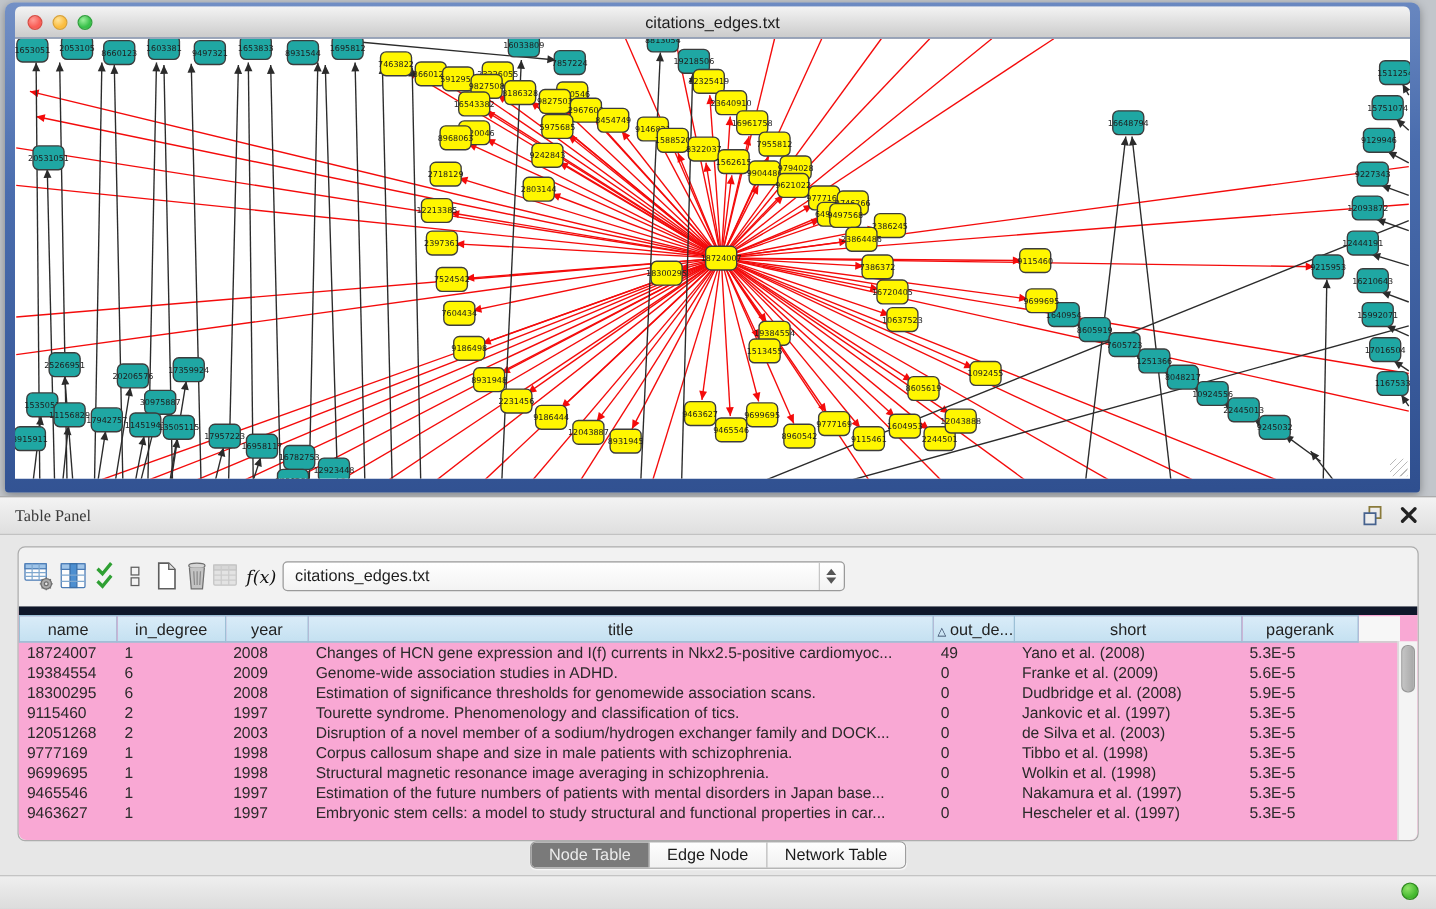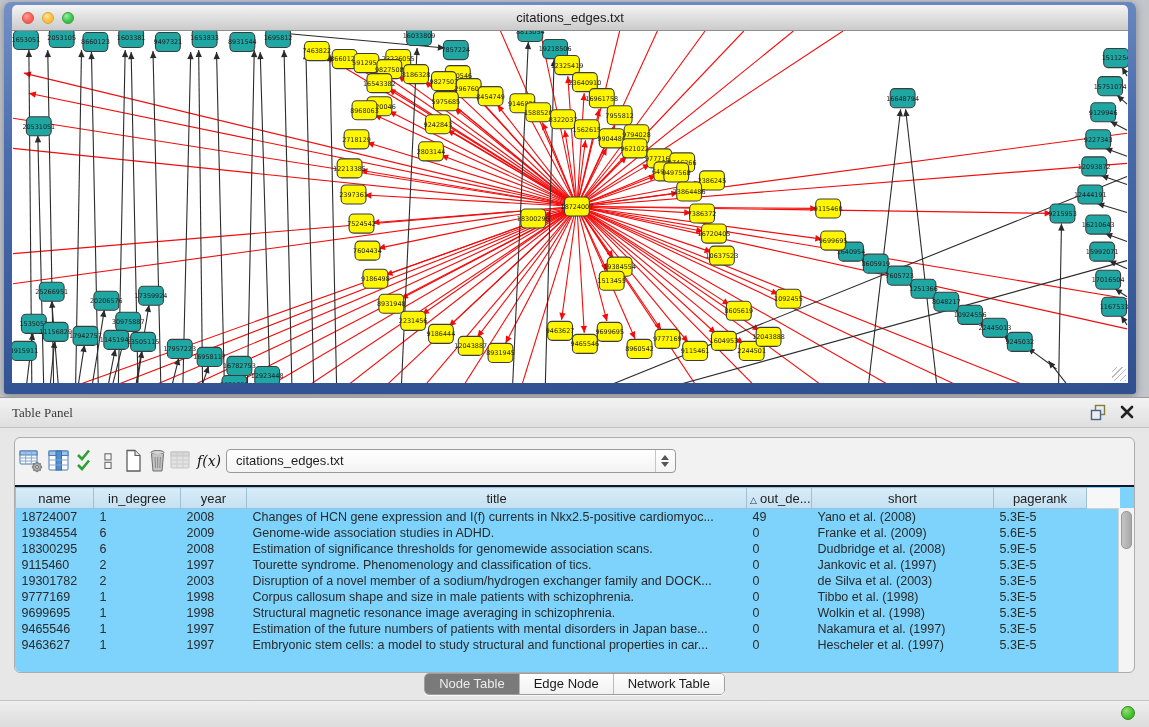--- a/index.html
+++ b/index.html
@@ -67,21 +67,21 @@
     background:linear-gradient(#FFFFFF,#F3F3F3);
     border:1px solid #9A9A9A;border-radius:4px;box-sizing:border-box;
     font-size:13px;color:#1E1E1E;cursor:pointer;
   }
   .combo-text{position:absolute;left:9px;top:3px;}
   .combo-stepper{position:absolute;right:0;top:0;width:19px;height:100%;border-left:1px solid #C6C6C6;}
   .combo-stepper .up{position:absolute;left:5px;top:5px;width:0;height:0;border-left:4px solid transparent;border-right:4px solid transparent;border-bottom:5px solid #555;}
   .combo-stepper .dn{position:absolute;left:5px;bottom:5px;width:0;height:0;border-left:4px solid transparent;border-right:4px solid transparent;border-top:5px solid #555;}
   .twrap{
     position:absolute;left:0;top:47px;right:0;bottom:0;
-    background:#7dd3fc;border-top:2px solid #0f172a;
+    background:#f9a8d4;border-top:7px solid #0f172a;
     border-radius:0 0 6px 6px;overflow:hidden;
   }
   table.dt{border-collapse:collapse;table-layout:fixed;width:1104px;}
   table.dt th{
     height:20px;background:linear-gradient(#D9ECF8,#C4E0F1);
     border:1px solid #9CC0D6;font-weight:normal;font-size:13px;color:#222;
     text-align:center;padding:0 3px;white-space:nowrap;overflow:hidden;
   }
   table.dt th.filler{background:#F7F7F7;border:none;border-bottom:1px solid #CFCFCF;}
   table.dt td{
@@ -1007,21 +1007,21 @@
                 <td>9115460</td>
                 <td>2</td>
                 <td>1997</td>
                 <td>Tourette syndrome. Phenomenology and classification of tics.</td>
                 <td>0</td>
                 <td>Jankovic et al. (1997)</td>
                 <td>5.3E-5</td>
                 <td></td>
               </tr>
               <tr>
-                <td>19301782</td>
+                <td>12051268</td>
                 <td>2</td>
                 <td>2003</td>
                 <td>Disruption of a novel member of a sodium/hydrogen exchanger family and DOCK...</td>
                 <td>0</td>
                 <td>de Silva et al. (2003)</td>
                 <td>5.3E-5</td>
                 <td></td>
               </tr>
               <tr>
                 <td>9777169</td>

